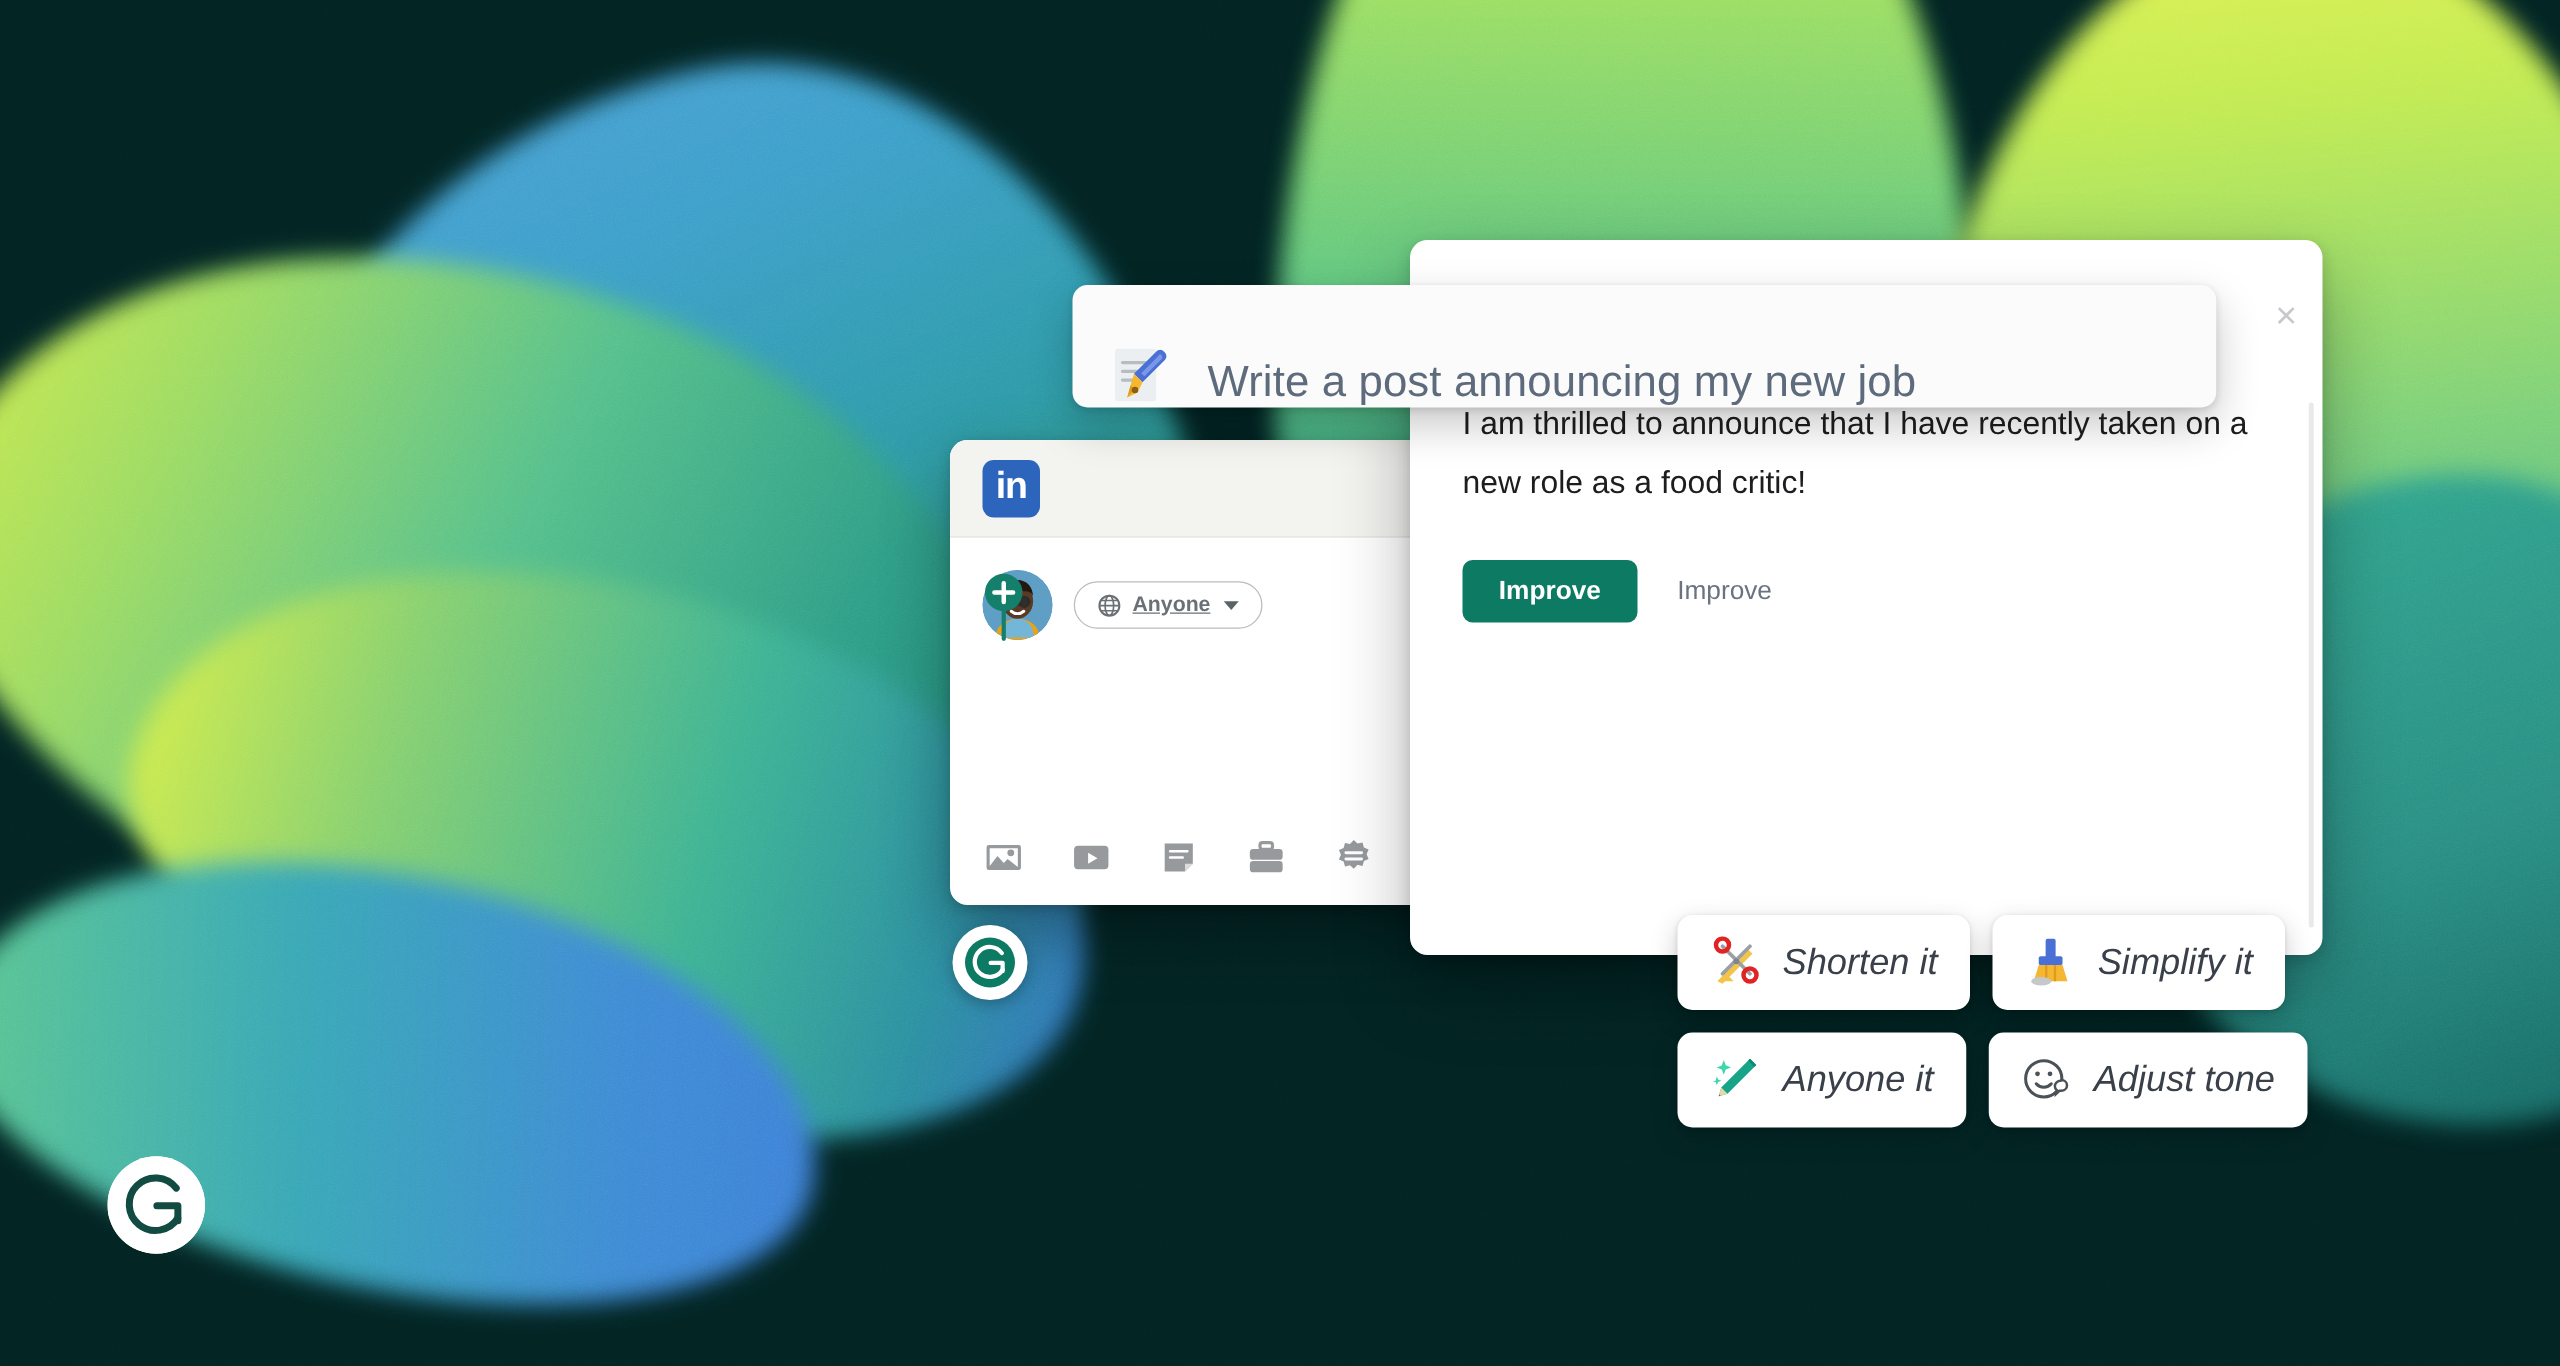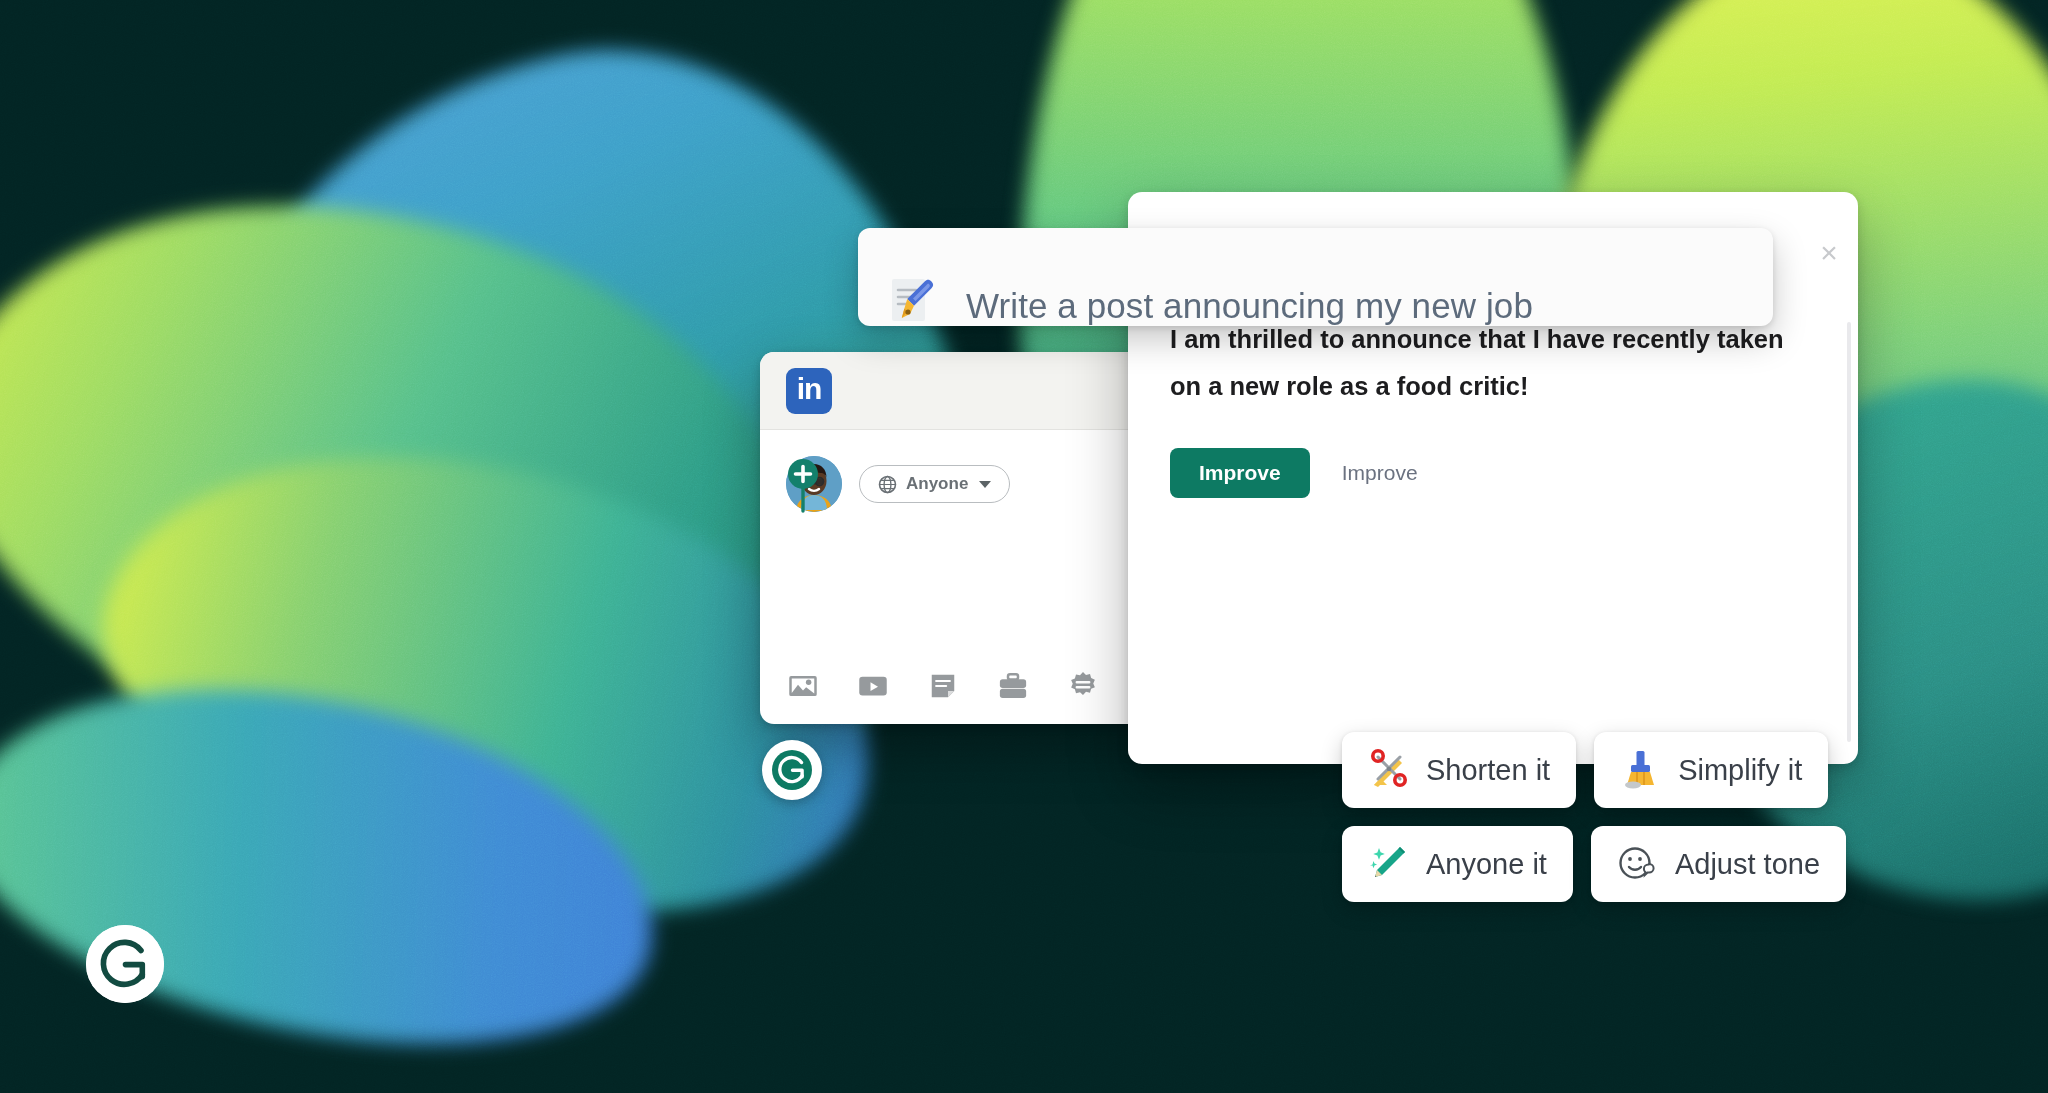--- a/index.html
+++ b/index.html
@@ -80,21 +80,21 @@
   .li-body{padding:26px;}
   .li-row{display:flex;align-items:center;gap:17px;}
   .avatar{
     width:56px;height:56px;border-radius:50%;flex:none;overflow:hidden;
     background:#5a9cc4;position:relative;
   }
   .audience{
     display:flex;align-items:center;gap:9px;
     height:38px;padding:0 18px;box-sizing:border-box;
     border:1px solid #b9bdc0;border-radius:20px;color:#6a7075;
-    font-size:17px;font-weight:bold;
+    font-size:17px;font-weight:bold;text-decoration:underline;
   }
   .globe{width:19px;height:19px;flex:none;}
   .caret{width:0;height:0;border-left:6px solid transparent;border-right:6px solid transparent;
          border-top:7px solid #5c6366;margin-left:2px;}
   .pin{position:absolute;left:26px;top:105px;}
   .li-toolbar{
     position:absolute;left:0;right:0;bottom:0;height:76px;
     display:flex;align-items:center;gap:40px;padding:0 28px;box-sizing:border-box;
   }
   .tb-icon{width:30px;height:30px;flex:none;opacity:.92;}
@@ -107,21 +107,21 @@
   }
   .gr-close{
     position:absolute;right:12px;top:44px;width:34px;height:34px;
     color:#c7c9cc;font-size:30px;line-height:34px;text-align:center;font-weight:300;
   }
   .gr-inner{
     position:absolute;left:0;right:0;top:124px;bottom:0;
     padding:0 42px;box-sizing:border-box;overflow:hidden;
   }
   .gr-text{
-    color:#1d1d1f;font-size:25.5px;line-height:47px;margin:0;font-weight:bold;
+    color:#1d1d1f;font-size:25.5px;line-height:47px;margin:0;
   }
   .gr-text p{margin:0 0 38px 0;}
   .gr-actions{display:flex;align-items:center;gap:32px;margin-top:4px;}
   .btn-insert{
     background:#0d7a63;color:#ffffff;border:none;border-radius:8px;
     height:50px;padding:0 29px;font-size:21px;font-weight:bold;cursor:pointer;
     font-family:"Liberation Sans",sans-serif;
   }
   .btn-rephrase{
     background:none;border:none;color:#6b7280;font-size:21px;cursor:pointer;
@@ -149,21 +149,21 @@
   .chips{position:absolute;left:1342px;top:732px;width:600px;}
   .chip-row{display:flex;gap:18px;margin-bottom:18px;}
   .chip{
     display:flex;align-items:center;gap:16px;
     background:#ffffff;border-radius:12px;border:none;
     height:76px;padding:0 26px;box-sizing:border-box;cursor:pointer;
     box-shadow:0 8px 22px rgba(0,0,0,.20),0 1px 4px rgba(0,0,0,.12);
     font-family:"Liberation Sans",sans-serif;
   }
   .chip-icon{width:42px;height:42px;flex:none;}
-  .chip-label{font-size:29px;color:#3a4049;white-space:nowrap;}
+  .chip-label{font-size:29px;color:#3a4049;white-space:nowrap;font-style:italic;}
 
   
   .g-badge{
     position:absolute;left:762px;top:740px;width:60px;height:60px;border-radius:50%;
     background:#ffffff;display:flex;align-items:center;justify-content:center;
     box-shadow:0 4px 12px rgba(0,0,0,.25);
   }
   .g-logo-big{
     position:absolute;left:86px;top:925px;width:78px;height:78px;border-radius:50%;
     background:#ffffff;display:flex;align-items:center;justify-content:center;

